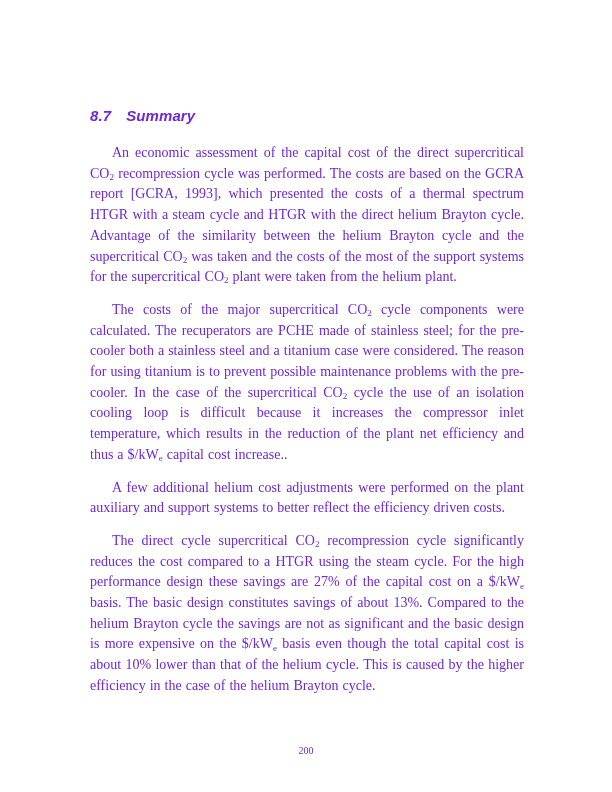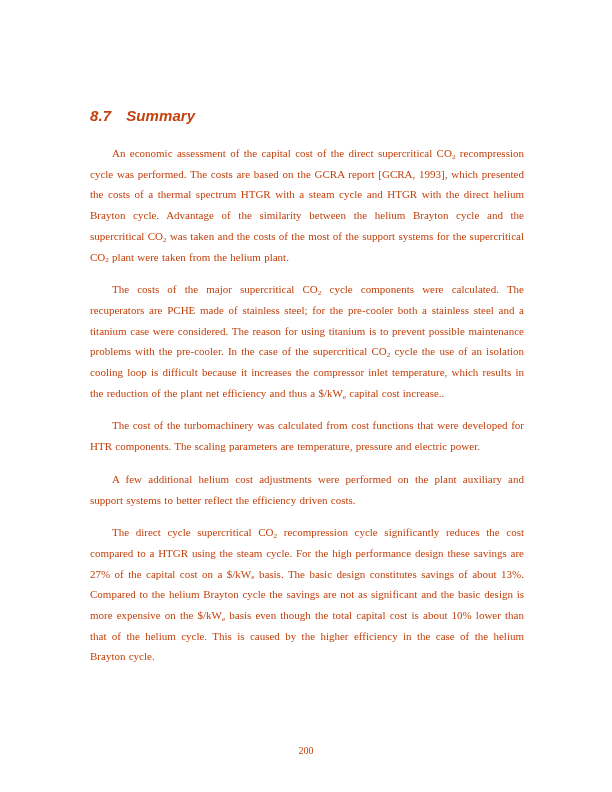--- a/index.html
+++ b/index.html
@@ -5,21 +5,21 @@
   html, body {
     margin: 0;
     padding: 0;
     background: #ffffff;
   }
   .page {
     position: relative;
     width: 612px;
     height: 792px;
     background: #ffffff;
-    color: #c2410c;
+    color: #6d28d9;
     font-family: "Liberation Serif", "DejaVu Serif", serif;
     overflow: hidden;
     text-decoration: underline;
   }
   .content {
     position: absolute;
     left: 90px;
     top: 107px;
     width: 434px;
   }
@@ -30,21 +30,21 @@
     font-size: 15px;
     line-height: 18px;
     margin: 0 0 18px 0;
     letter-spacing: 0.1px;
   }
   .section-heading .heading-number {
     display: inline-block;
     margin-right: 15px;
   }
   .para {
-    font-size: 11px;
+    font-size: 14px;
     line-height: 20.7px;
     text-align: justify;
     text-indent: 22px;
     margin: 0 0 12px 0;
     word-spacing: 0.5px;
   }
   .para:last-child {
     margin-bottom: 17px;
   }
   .para sub {
@@ -68,21 +68,20 @@
 <body>
 
 <div class="page">
   <div class="content">
     <h2 class="section-heading">
       <span class="heading-number">8.7</span><span class="heading-title">Summary</span>
     </h2>
     <div>
         <p class="para">An economic assessment of the capital cost of the direct supercritical CO<sub>2</sub> recompression cycle was performed.  The costs are based on the GCRA report [GCRA, 1993], which presented the costs of a thermal spectrum HTGR with a steam cycle and HTGR with the direct helium Brayton cycle. Advantage of the similarity between the helium Brayton cycle and the supercritical CO<sub>2</sub> was taken and the costs of the most of the support systems for the supercritical CO<sub>2</sub> plant were taken from the helium plant.</p>
         <p class="para">The costs of the major supercritical CO<sub>2</sub> cycle components were calculated.  The recuperators are PCHE made of stainless steel; for the pre-cooler both a stainless steel and a titanium case were considered.  The reason for using titanium is to prevent possible maintenance problems with the pre-cooler.  In the case of the supercritical CO<sub>2</sub> cycle the use of an isolation cooling loop is difficult because it increases the compressor inlet temperature, which results in the reduction of the plant net efficiency and thus a $/kW<sub>e</sub> capital cost increase..</p>
-        <p class="para">The cost of the turbomachinery was calculated from cost functions that were developed for HTR components.  The scaling parameters are temperature, pressure and electric power.</p>
         <p class="para">A few additional helium cost adjustments were performed on the plant auxiliary and support systems to better reflect the efficiency driven costs.</p>
         <p class="para">The direct cycle supercritical CO<sub>2</sub> recompression cycle significantly reduces the cost compared to a HTGR using the steam cycle.  For the high performance design these savings are 27% of the capital cost on a $/kW<sub>e</sub> basis.  The basic design constitutes savings of about 13%.  Compared to the helium Brayton cycle the savings are not as significant and the basic design is more expensive on the $/kW<sub>e</sub> basis even though the total capital cost is about 10% lower than that of the helium cycle.  This is caused by the higher efficiency in the case of the helium Brayton cycle.</p>
       </div>
   </div>
   <div class="footer">
     <span>200</span>
   </div>
 </div>
 
 </body></html>

